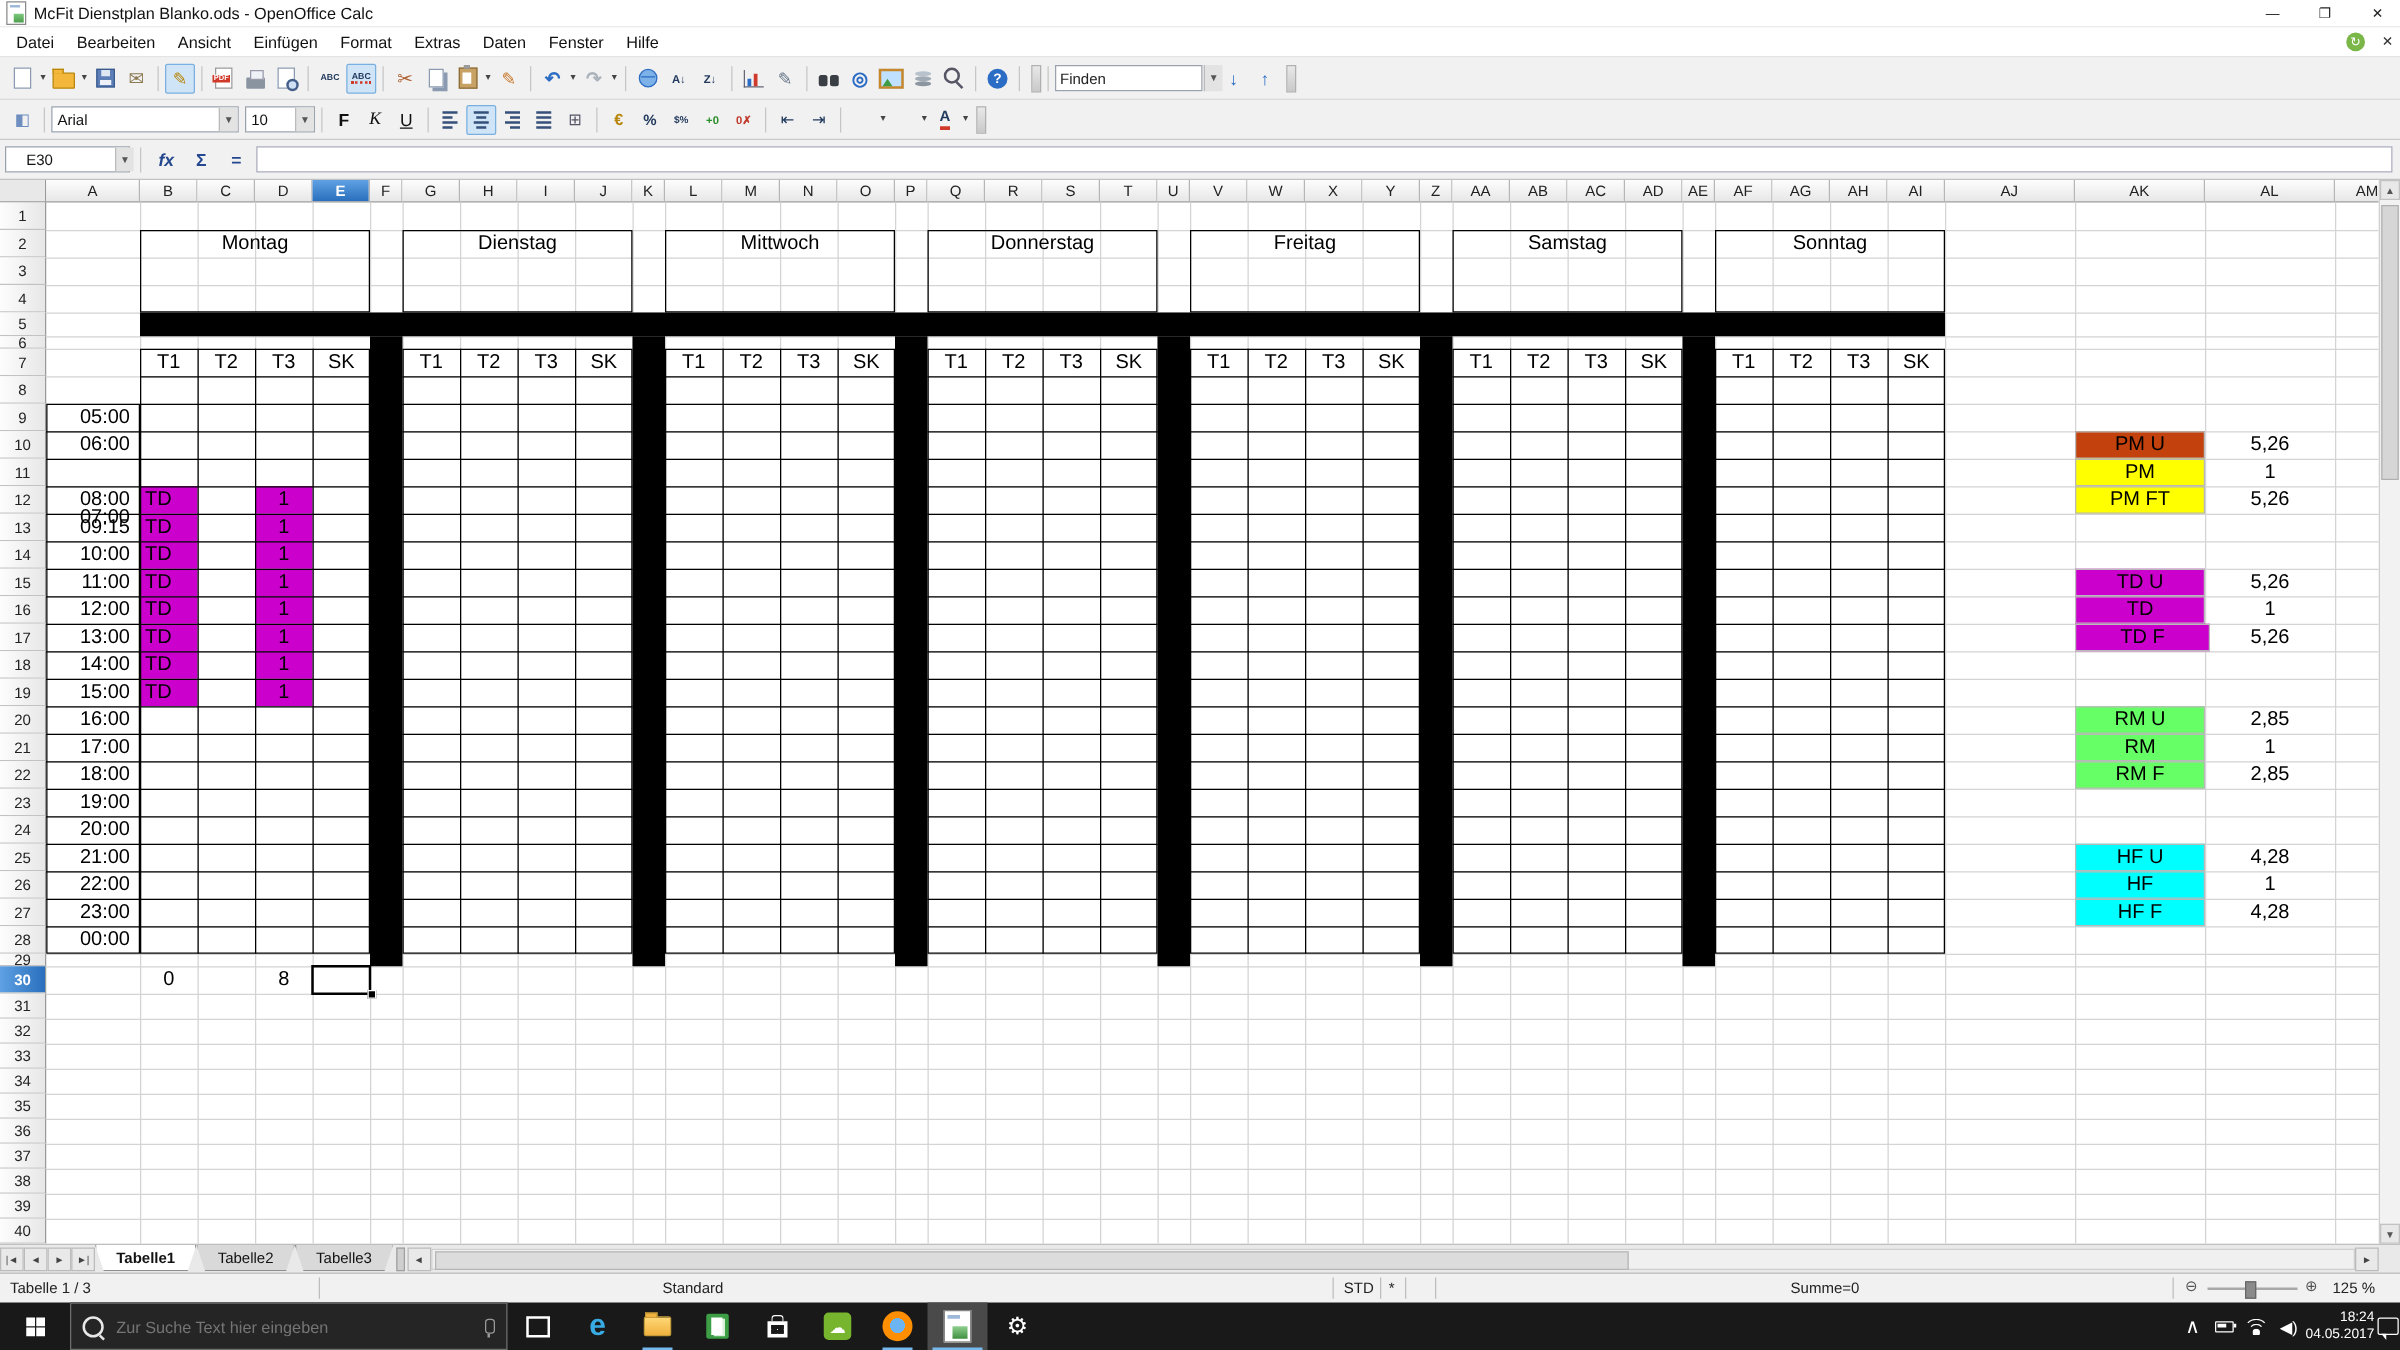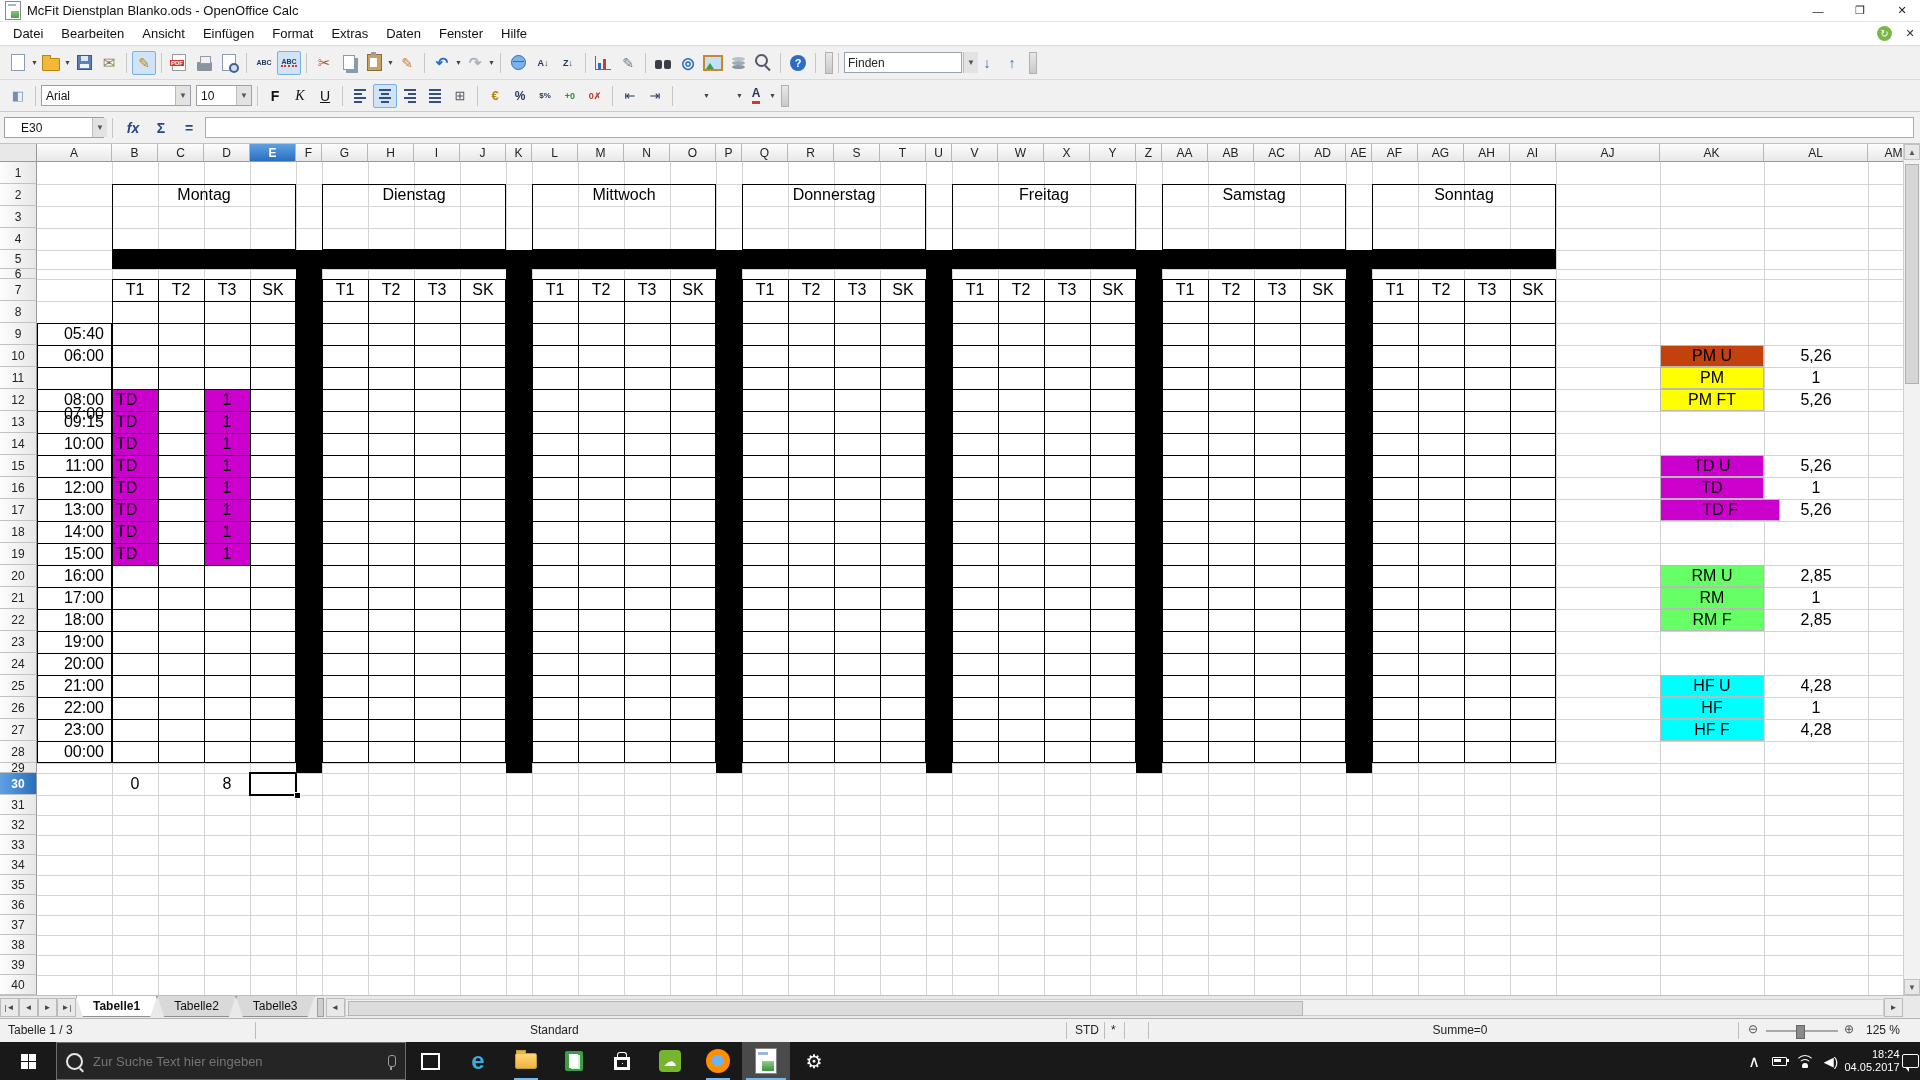--- a/index.html
+++ b/index.html
@@ -584,21 +584,21 @@
       <div class="celltext abs" style="left: 1660px; top: 201px; width: 104px; height: 22px; background: #c2410c; border: 1px solid rgb(185, 185, 185); box-sizing: border-box; justify-content: center;">PM U</div>
       <div class="celltext abs" style="left: 1764px; top: 201px; width: 104px; height: 22px; justify-content: center;">5,26</div>
       <div class="celltext abs" style="left: 1660px; top: 223px; width: 104px; height: 22px; background: rgb(255, 255, 0); border: 1px solid rgb(185, 185, 185); box-sizing: border-box; justify-content: center;">PM</div>
       <div class="celltext abs" style="left: 1764px; top: 223px; width: 104px; height: 22px; justify-content: center;">1</div>
       <div class="celltext abs" style="left: 1660px; top: 245px; width: 104px; height: 22px; background: rgb(255, 255, 0); border: 1px solid rgb(185, 185, 185); box-sizing: border-box; justify-content: center;">PM FT</div>
       <div class="celltext abs" style="left: 1764px; top: 245px; width: 104px; height: 22px; justify-content: center;">5,26</div>
       <div class="celltext abs" style="left: 1660px; top: 311px; width: 104px; height: 22px; background: rgb(204, 0, 204); border: 1px solid rgb(185, 185, 185); box-sizing: border-box; justify-content: center;">TD U</div>
       <div class="celltext abs" style="left: 1764px; top: 311px; width: 104px; height: 22px; justify-content: center;">5,26</div>
       <div class="celltext abs" style="left: 1660px; top: 333px; width: 104px; height: 22px; background: rgb(204, 0, 204); border: 1px solid rgb(185, 185, 185); box-sizing: border-box; justify-content: center;">TD</div>
       <div class="celltext abs" style="left: 1764px; top: 333px; width: 104px; height: 22px; justify-content: center;">1</div>
-      <div class="celltext abs" style="left: 1660px; top: 355px; width: 120px; height: 22px; background: rgb(204, 0, 204); border: 1px solid rgb(185, 185, 185); box-sizing: border-box; justify-content: center;">TD F</div>
+      <div class="celltext abs" style="left: 1660px; top: 355px; width: 108px; height: 22px; background: rgb(204, 0, 204); border: 1px solid rgb(185, 185, 185); box-sizing: border-box; justify-content: center;">TD F</div>
       <div class="celltext abs" style="left: 1764px; top: 355px; width: 104px; height: 22px; justify-content: center;">5,26</div>
       <div class="celltext abs" style="left: 1660px; top: 421px; width: 104px; height: 22px; background: rgb(102, 255, 102); border: 1px solid rgb(185, 185, 185); box-sizing: border-box; justify-content: center;">RM U</div>
       <div class="celltext abs" style="left: 1764px; top: 421px; width: 104px; height: 22px; justify-content: center;">2,85</div>
       <div class="celltext abs" style="left: 1660px; top: 443px; width: 104px; height: 22px; background: rgb(102, 255, 102); border: 1px solid rgb(185, 185, 185); box-sizing: border-box; justify-content: center;">RM</div>
       <div class="celltext abs" style="left: 1764px; top: 443px; width: 104px; height: 22px; justify-content: center;">1</div>
       <div class="celltext abs" style="left: 1660px; top: 465px; width: 104px; height: 22px; background: rgb(102, 255, 102); border: 1px solid rgb(185, 185, 185); box-sizing: border-box; justify-content: center;">RM F</div>
       <div class="celltext abs" style="left: 1764px; top: 465px; width: 104px; height: 22px; justify-content: center;">2,85</div>
       <div class="celltext abs" style="left: 1660px; top: 531px; width: 104px; height: 22px; background: rgb(0, 255, 255); border: 1px solid rgb(185, 185, 185); box-sizing: border-box; justify-content: center;">HF U</div>
       <div class="celltext abs" style="left: 1764px; top: 531px; width: 104px; height: 22px; justify-content: center;">4,28</div>
       <div class="celltext abs" style="left: 1660px; top: 553px; width: 104px; height: 22px; background: rgb(0, 255, 255); border: 1px solid rgb(185, 185, 185); box-sizing: border-box; justify-content: center;">HF</div>
@@ -858,21 +858,21 @@
       <div class=" abs" style="left: 37px; top: 399px; width: 75px; height: 1px; background: rgb(0, 0, 0);"></div>
       <div class=" abs" style="left: 37px; top: 421px; width: 75px; height: 1px; background: rgb(0, 0, 0);"></div>
       <div class=" abs" style="left: 37px; top: 443px; width: 75px; height: 1px; background: rgb(0, 0, 0);"></div>
       <div class=" abs" style="left: 37px; top: 465px; width: 75px; height: 1px; background: rgb(0, 0, 0);"></div>
       <div class=" abs" style="left: 37px; top: 487px; width: 75px; height: 1px; background: rgb(0, 0, 0);"></div>
       <div class=" abs" style="left: 37px; top: 509px; width: 75px; height: 1px; background: rgb(0, 0, 0);"></div>
       <div class=" abs" style="left: 37px; top: 531px; width: 75px; height: 1px; background: rgb(0, 0, 0);"></div>
       <div class=" abs" style="left: 37px; top: 553px; width: 75px; height: 1px; background: rgb(0, 0, 0);"></div>
       <div class=" abs" style="left: 37px; top: 575px; width: 75px; height: 1px; background: rgb(0, 0, 0);"></div>
       <div class=" abs" style="left: 37px; top: 597px; width: 75px; height: 1px; background: rgb(0, 0, 0);"></div>
-      <div class="celltext abs" style="left: 37px; top: 179px; width: 67px; height: 22px; justify-content: flex-end;">05:40</div>
+      <div class="celltext abs" style="left: 37px; top: 179px; width: 67px; height: 22px; justify-content: flex-end;">05:00</div>
       <div class="celltext abs" style="left: 37px; top: 201px; width: 67px; height: 22px; justify-content: flex-end;">06:00</div>
       <div class="celltext abs" style="left: 37px; top: 223px; width: 67px; height: 22px; justify-content: flex-end; margin-top: 36px;">07:00</div>
       <div class="celltext abs" style="left: 37px; top: 245px; width: 67px; height: 22px; justify-content: flex-end;">08:00</div>
       <div class="celltext abs" style="left: 37px; top: 267px; width: 67px; height: 22px; justify-content: flex-end;">09:15</div>
       <div class="celltext abs" style="left: 37px; top: 289px; width: 67px; height: 22px; justify-content: flex-end;">10:00</div>
       <div class="celltext abs" style="left: 37px; top: 311px; width: 67px; height: 22px; justify-content: flex-end;">11:00</div>
       <div class="celltext abs" style="left: 37px; top: 333px; width: 67px; height: 22px; justify-content: flex-end;">12:00</div>
       <div class="celltext abs" style="left: 37px; top: 355px; width: 67px; height: 22px; justify-content: flex-end;">13:00</div>
       <div class="celltext abs" style="left: 37px; top: 377px; width: 67px; height: 22px; justify-content: flex-end;">14:00</div>
       <div class="celltext abs" style="left: 37px; top: 399px; width: 67px; height: 22px; justify-content: flex-end;">15:00</div>

